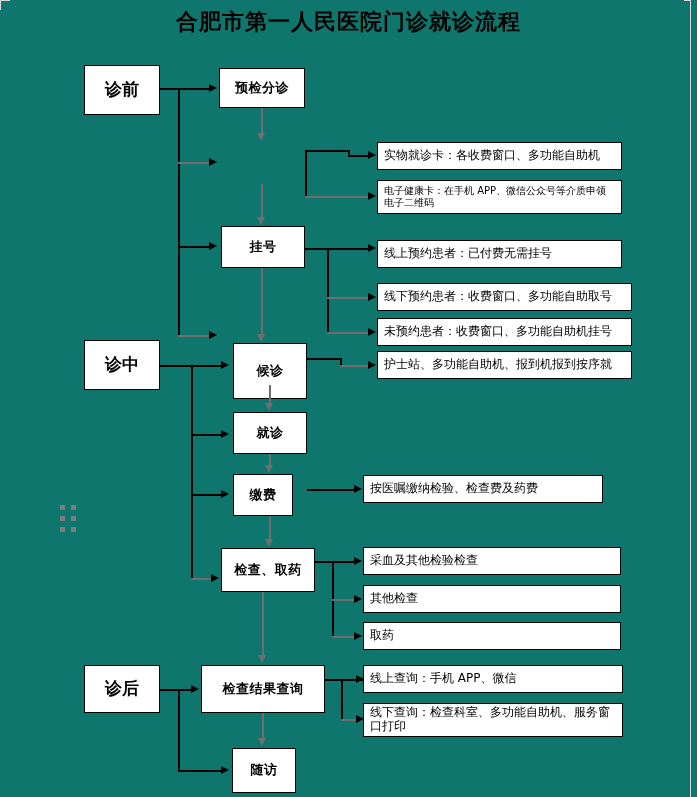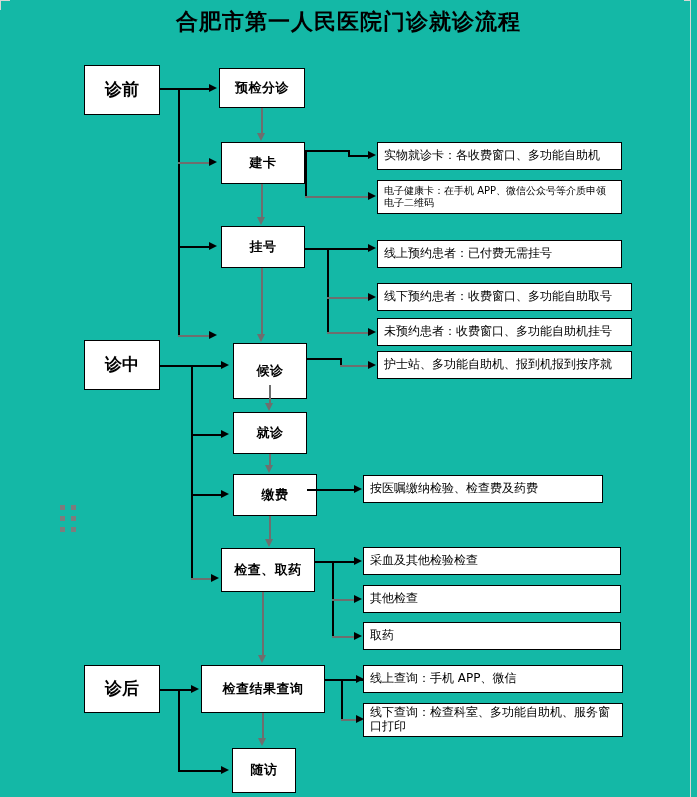--- a/index.html
+++ b/index.html
@@ -4,21 +4,21 @@
 <style>
   html,body{margin:0;padding:0;background:#ffffff;}
   body{
     font-family:"DejaVu Sans","Liberation Sans",sans-serif;
     -webkit-font-smoothing:none;
   }
   #page{
     position:relative;
     width:697px;
     height:797px;
-    background:#14b8a6;
+    background:#0f766e;
     overflow:hidden;
   }
   
   .page-edge-right{
     position:absolute;top:0;left:690px;width:1px;height:797px;
     background:#d8d8d6;
   }
   .page-tick{
     position:absolute;background:#d8d8d6;
   }
@@ -121,29 +121,28 @@
   <div id="title">合肥市第一人民医院门诊就诊流程</div>
 
   <div class="box stage" style="left:84px;top:65px;width:76px;height:50px;">诊前</div>
 
   <div class="box stage" style="left:84px;top:340px;width:76px;height:50px;">诊中</div>
 
   <div class="box stage" style="left:84px;top:665px;width:76px;height:48px;">诊后</div>
 
   <div class="box main" style="left:219px;top:68px;width:86px;height:40px;">预检分诊</div>
 
-  <div class="box main" style="left:221px;top:142px;width:84px;height:42px;">建卡</div>
 
   <div class="box main" style="left:221px;top:226px;width:84px;height:42px;">挂号</div>
 
   <div class="box main" style="left:233px;top:343px;width:74px;height:56px;">候诊</div>
 
   <div class="box main" style="left:233px;top:412px;width:74px;height:42px;">就诊</div>
 
-  <div class="box main" style="left:233px;top:474px;width:84px;height:42px;">缴费</div>
+  <div class="box main" style="left:233px;top:474px;width:60px;height:42px;">缴费</div>
 
   <div class="box main" style="left:221px;top:548px;width:94px;height:44px;">检查、取药</div>
 
   <div class="box main" style="left:201px;top:665px;width:124px;height:48px;">检查结果查询</div>
 
   <div class="box main" style="left:232px;top:748px;width:64px;height:45px;">随访</div>
 
   <div class="box detail small" style="left:377px;top:180px;width:245px;height:34px;">
     <span class="txt">电子健康卡：在手机 APP、微信公众号等介质申领电子二维码</span>
   </div>

